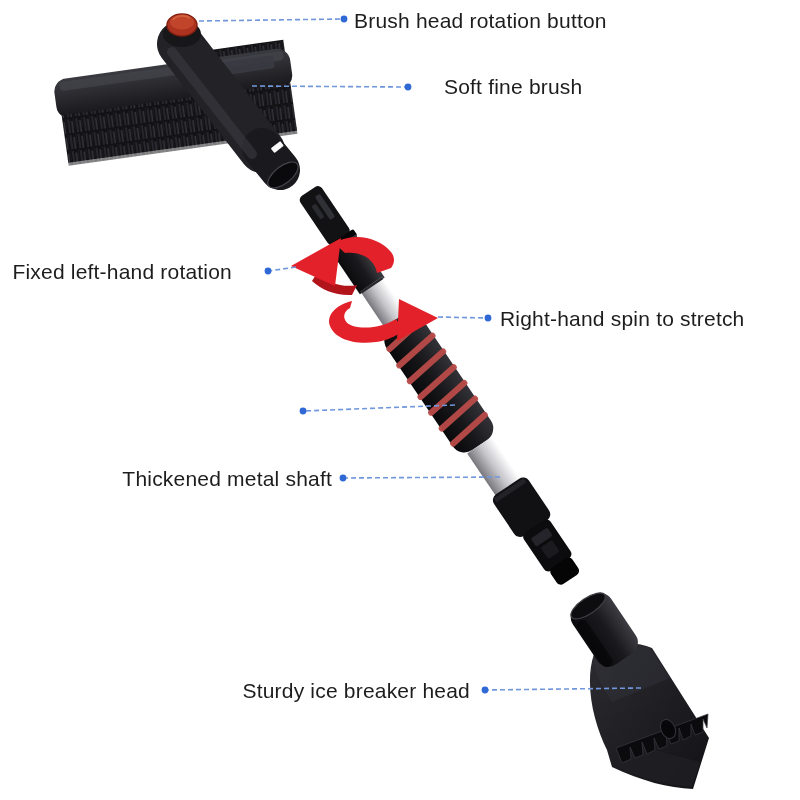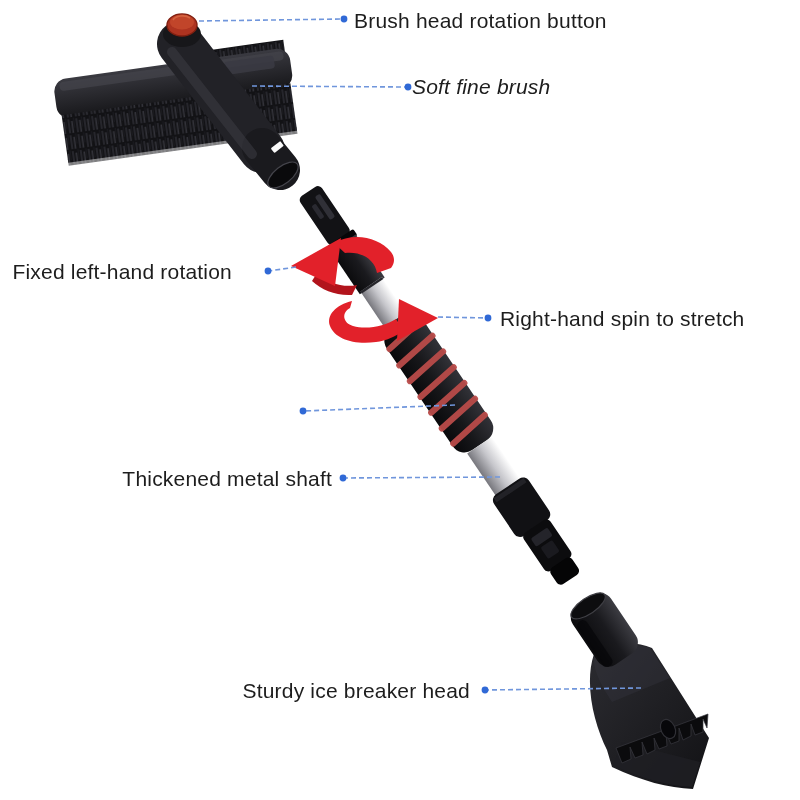--- a/index.html
+++ b/index.html
@@ -6,21 +6,21 @@
   .stage{
     position:relative;width:800px;height:800px;background:#ffffff;
     font-family:"Liberation Sans", sans-serif;overflow:hidden;
   }
   .stage svg{position:absolute;left:0;top:0;}
   .callout{
     position:absolute;font-size:21px;color:#1d1d1d;white-space:nowrap;
     transform:translateY(-50%);letter-spacing:.2px;line-height:1;
   }
   #c-rotation-button{left:354px;top:20px;}
-  #c-soft-brush{left:412px;top:86px;font-style:italic;}
+  #c-soft-brush{left:444px;top:86px;}
   #c-left-rotation{right:568px;top:271px;}
   #c-right-spin{left:500px;top:318px;text-align:right;}
   #c-foam-handle{right:512px;top:411px;}
   #c-metal-shaft{right:468px;top:478px;}
   #c-ice-breaker{right:330px;top:690px;}
 </style>
 </head>
 <body>
 
 <div class="stage">

